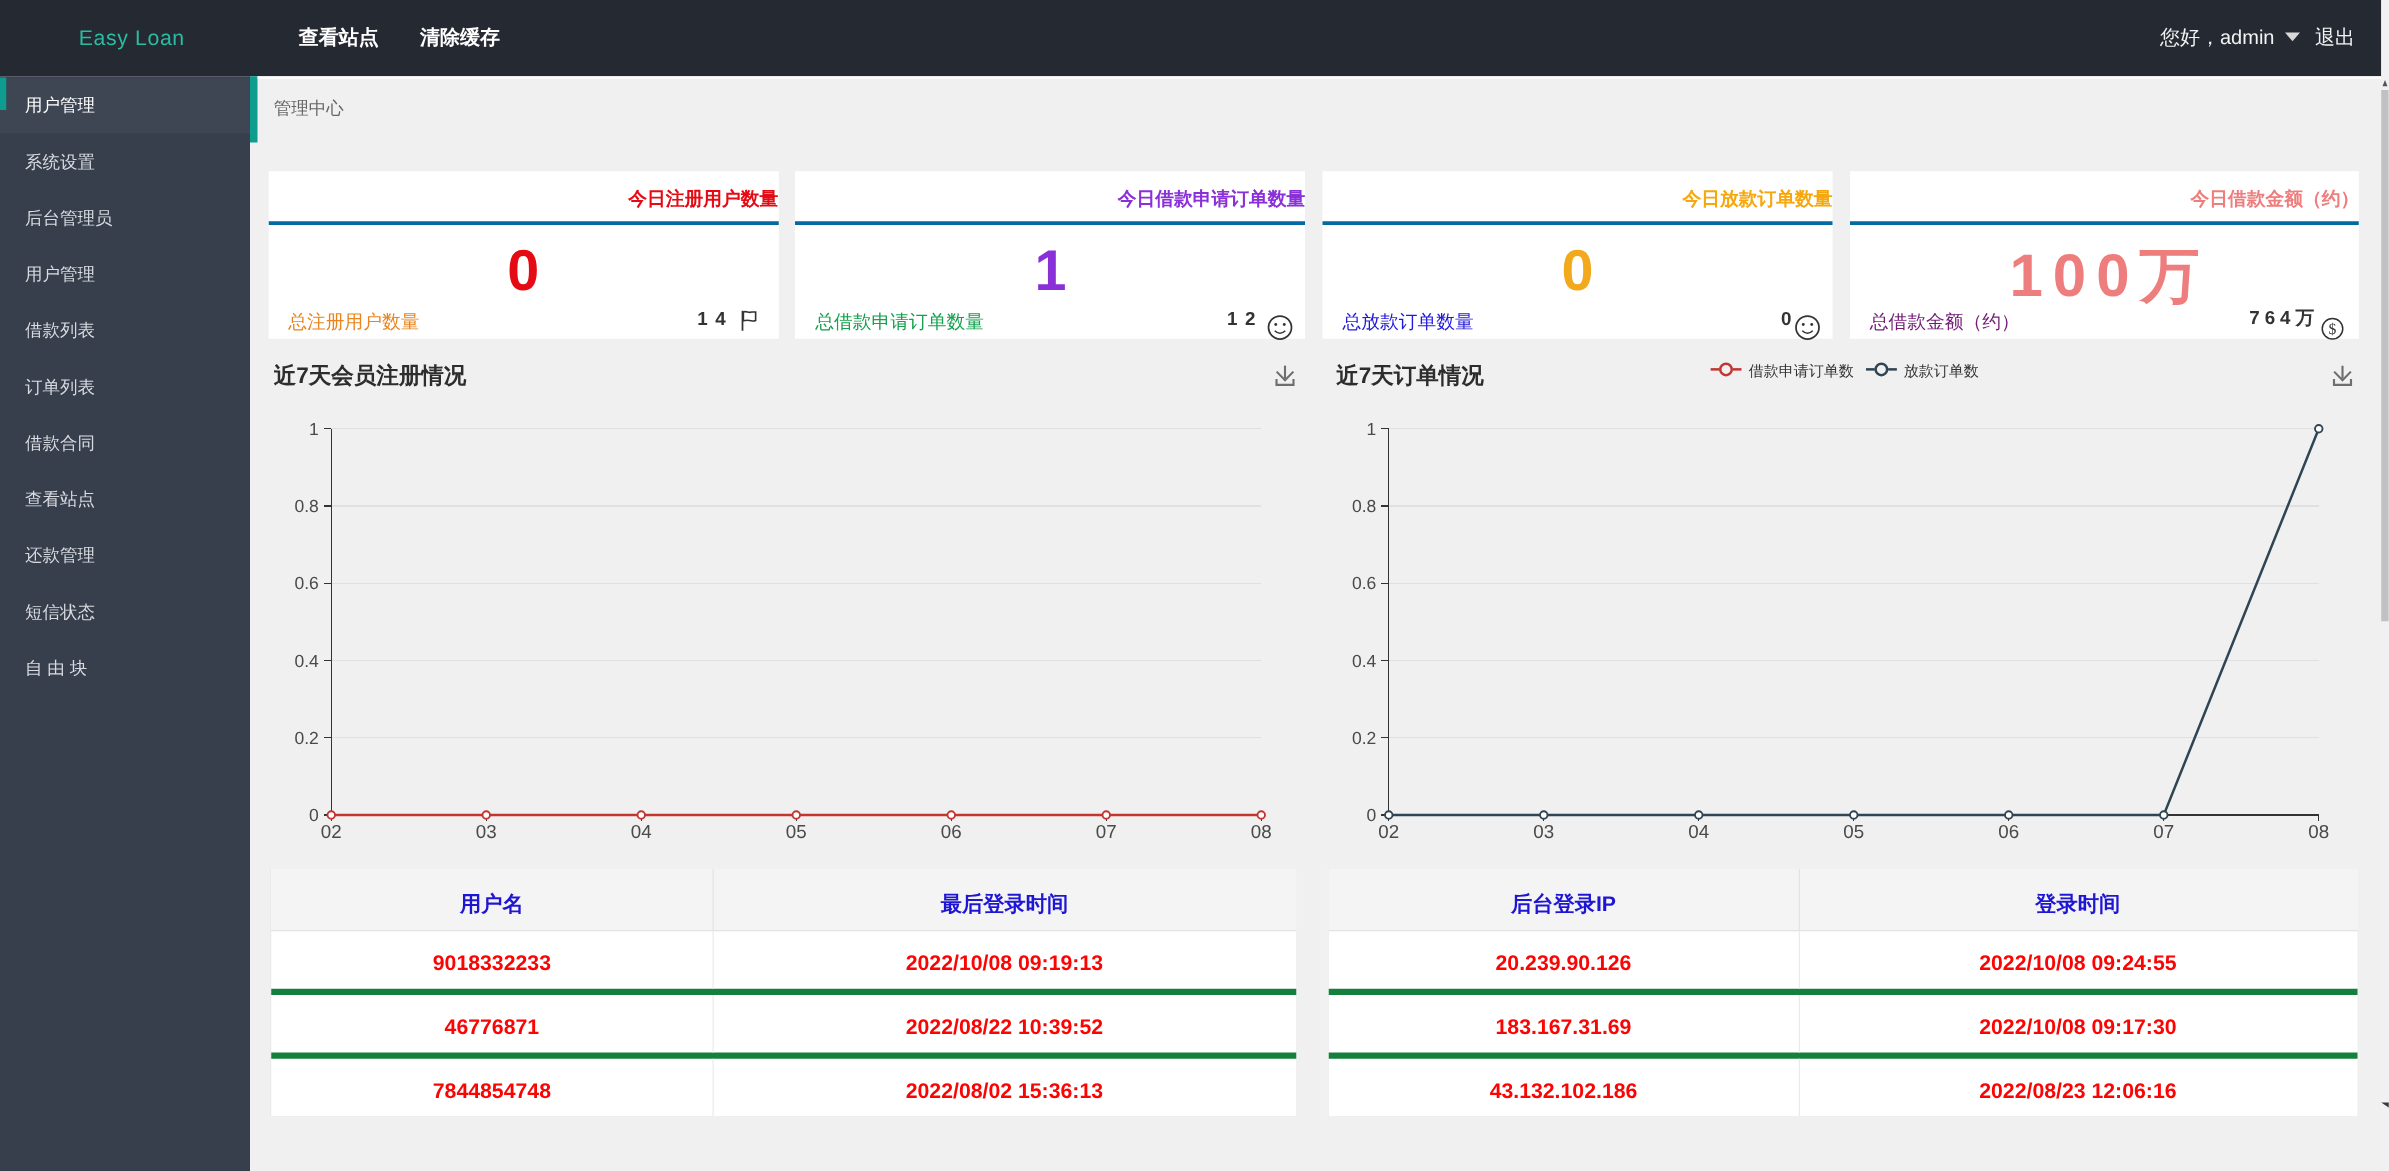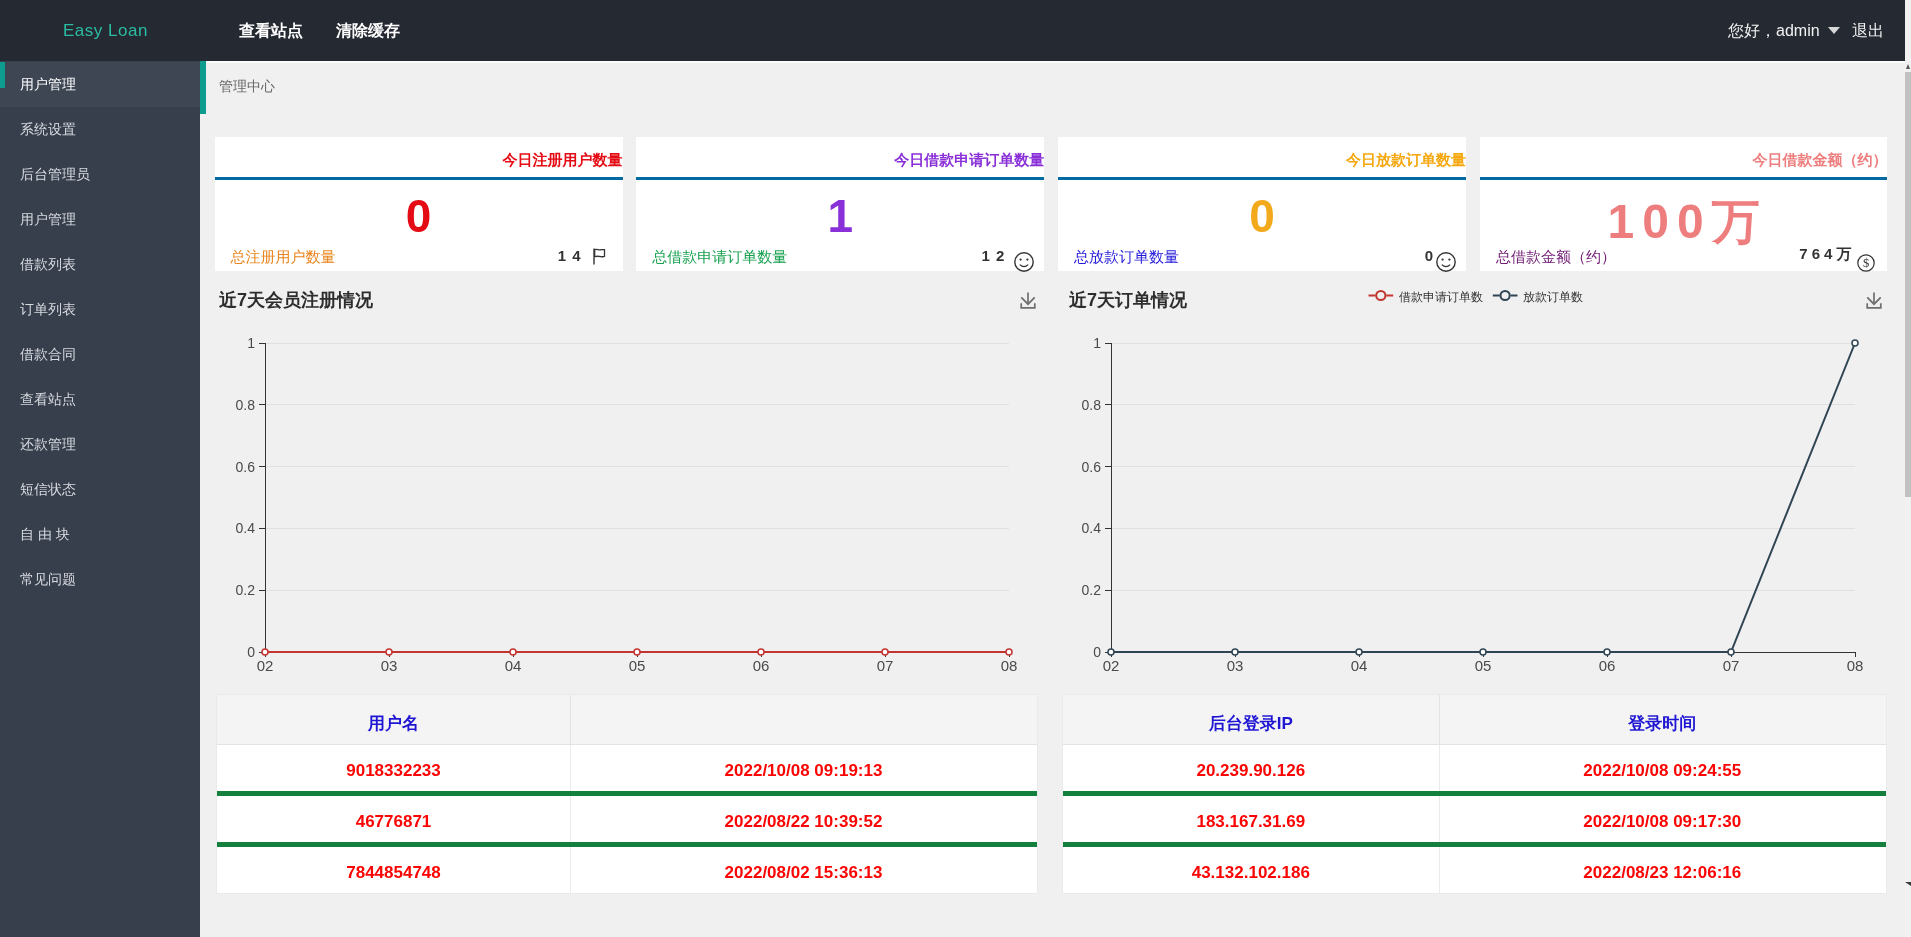--- a/index.html
+++ b/index.html
@@ -50,21 +50,20 @@
 <div class="mi">系统设置</div>
 <div class="mi">后台管理员</div>
 <div class="mi">用户管理</div>
 <div class="mi">借款列表</div>
 <div class="mi">订单列表</div>
 <div class="mi">借款合同</div>
 <div class="mi">查看站点</div>
 <div class="mi">还款管理</div>
 <div class="mi">短信状态</div>
 <div class="mi">自 由 块</div>
-<div class="mi">常见问题</div>
 <div class="activebar"></div>
 </div>
 <div class="tealbar"></div>
 <div style="position:absolute;left:206px;top:61px;width:1699px;height:2px;background:#fcfcfc;"></div>
 <div class="crumb">管理中心</div>
 <div class="card" style="left:214.5px; width:408px;">
 <div class="ct" style="color:#e50b14;">今日注册用户数量</div>
 <div class="cv" style="color:#e50b14;">0</div>
 <div class="cb" style="color:#e8851e;">总注册用户数量</div>
 <div class="cnum" style="right:36px; letter-spacing:6px;">14</div>
@@ -211,20 +210,21 @@
 <line x1="1028" y1="292.5" x2="1028" y2="303" stroke="#6e6e6e" stroke-width="1.7"></line>
 <path d="M 1021.3 297.3 L 1028 304.2 L 1034.7 297.3" fill="none" stroke="#6e6e6e" stroke-width="1.7"></path>
 <path d="M 1021.2 303.2 V 307.9 H 1034.8 V 303.2" fill="none" stroke="#6e6e6e" stroke-width="1.7"></path>
 <line x1="1874" y1="292.5" x2="1874" y2="303" stroke="#6e6e6e" stroke-width="1.7"></line>
 <path d="M 1867.3 297.3 L 1874 304.2 L 1880.7 297.3" fill="none" stroke="#6e6e6e" stroke-width="1.7"></path>
 <path d="M 1867.2 303.2 V 307.9 H 1880.8 V 303.2" fill="none" stroke="#6e6e6e" stroke-width="1.7"></path>
 </svg>
 <div class="tbl" style="left:216px; width:822px;">
 <div class="thead">
       <div class="tc th" style="left:0; width:353px;">用户名</div>
+      <div class="tc th" style="left:353px; right:0;">最后登录时间</div>
       <div style="position:absolute; left:353px; top:0; bottom:0; width:1px; background:#e3e3e3;"></div>
     </div>
 <div class="trow">
       <div class="tc td" style="left:0; width:353px;">9018332233</div>
       <div class="tc td" style="left:353px; right:0;">2022/10/08 09:19:13</div>
       <div style="position:absolute; left:353px; top:0; bottom:0; width:1px; background:#ebebeb;"></div>
     </div>
 <div class="trow">
       <div class="tc td" style="left:0; width:353px;">46776871</div>
       <div class="tc td" style="left:353px; right:0;">2022/08/22 10:39:52</div>

